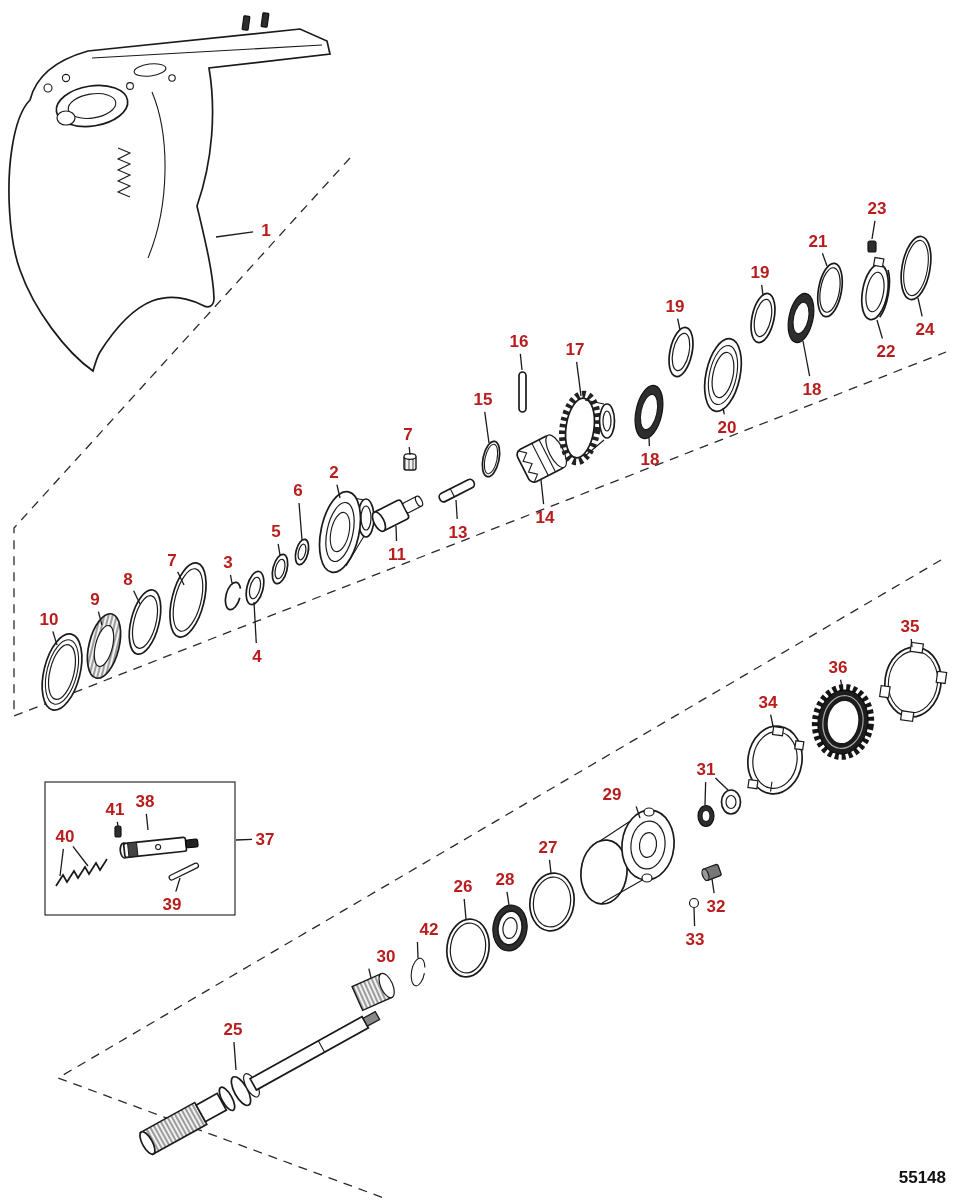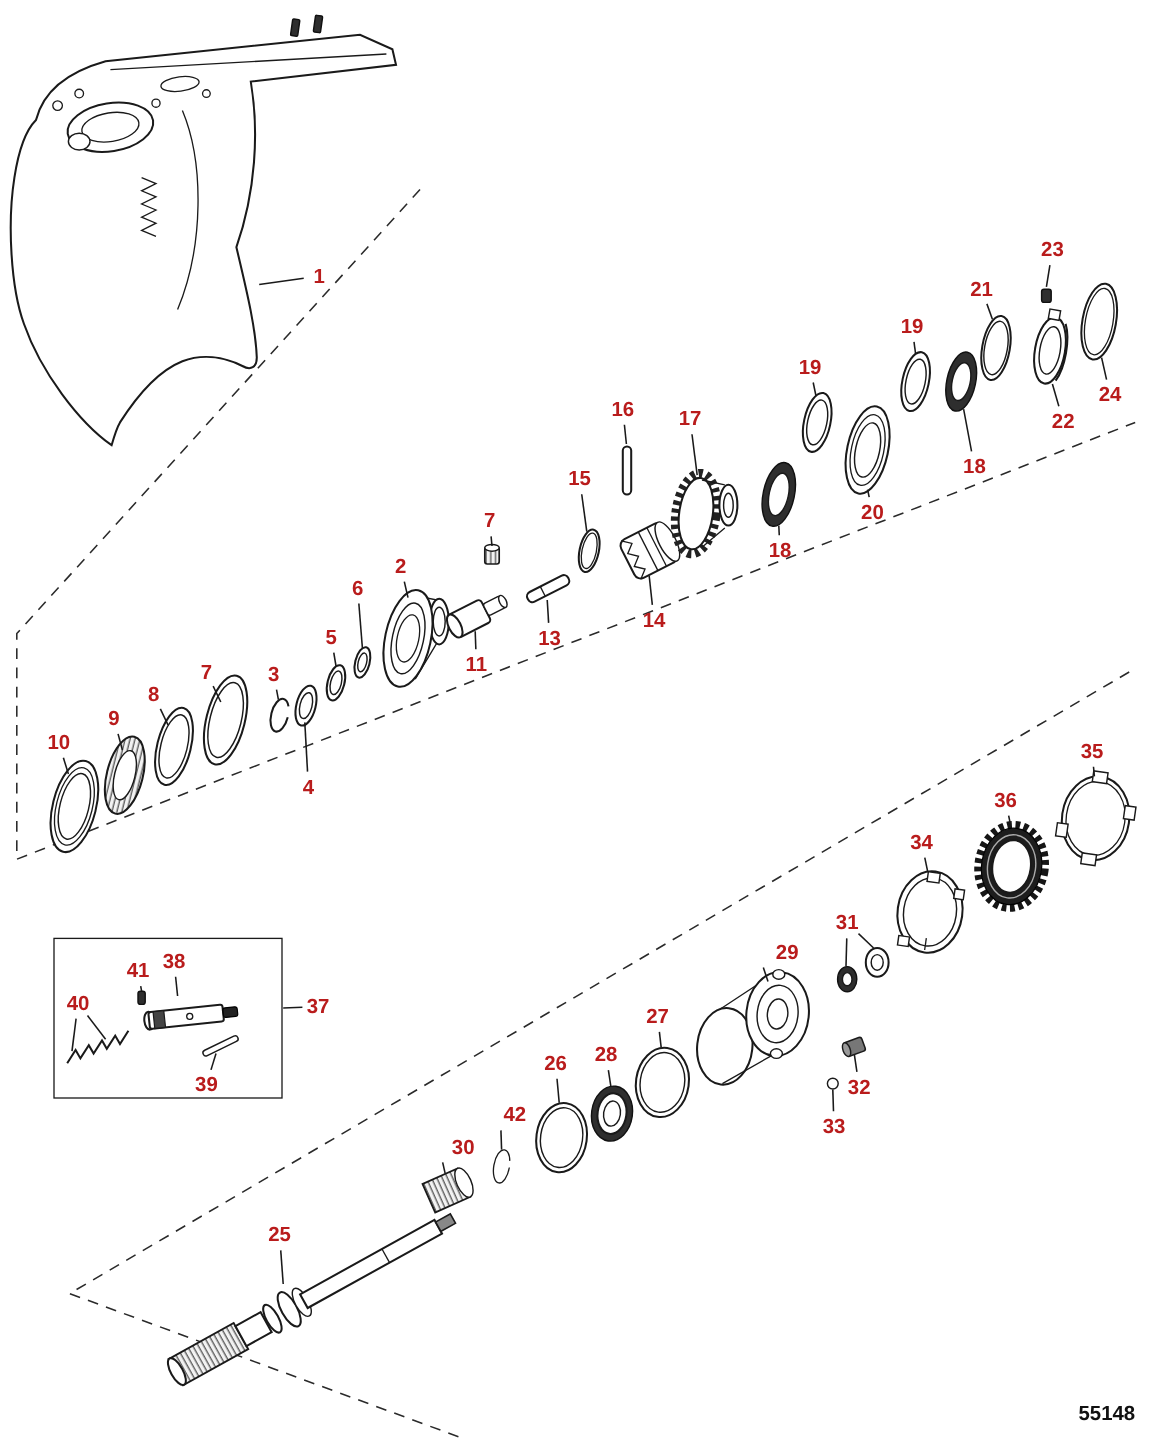--- a/index.html
+++ b/index.html
@@ -329,21 +329,21 @@
       <div class="callout" style="left: 877px; top: 208px;">23</div>
       <div class="callout" style="left: 886px; top: 351px;">22</div>
       <div class="callout" style="left: 812px; top: 389px;">18</div>
       <div class="callout" style="left: 925px; top: 329px;">24</div>
       <div class="callout" style="left: 233px; top: 1029px;">25</div>
       <div class="callout" style="left: 386px; top: 956px;">30</div>
       <div class="callout" style="left: 417px; top: 929px; margin-left: 12px;">42</div>
       <div class="callout" style="left: 463px; top: 886px;">26</div>
       <div class="callout" style="left: 505px; top: 879px;">28</div>
       <div class="callout" style="left: 548px; top: 847px;">27</div>
-      <div class="callout" style="left: 656px; top: 794px;">29</div>
+      <div class="callout" style="left: 612px; top: 794px;">29</div>
       <div class="callout" style="left: 706px; top: 769px;">31</div>
       <div class="callout" style="left: 716px; top: 906px;">32</div>
       <div class="callout" style="left: 695px; top: 939px;">33</div>
       <div class="callout" style="left: 768px; top: 702px;">34</div>
       <div class="callout" style="left: 838px; top: 667px;">36</div>
       <div class="callout" style="left: 910px; top: 626px;">35</div>
       <div class="callout" style="left: 265px; top: 839px;">37</div>
       <div class="callout" style="left: 145px; top: 801px;">38</div>
       <div class="callout" style="left: 115px; top: 809px; text-align: right;">41</div>
       <div class="callout" style="left: 65px; top: 836px;">40</div>

